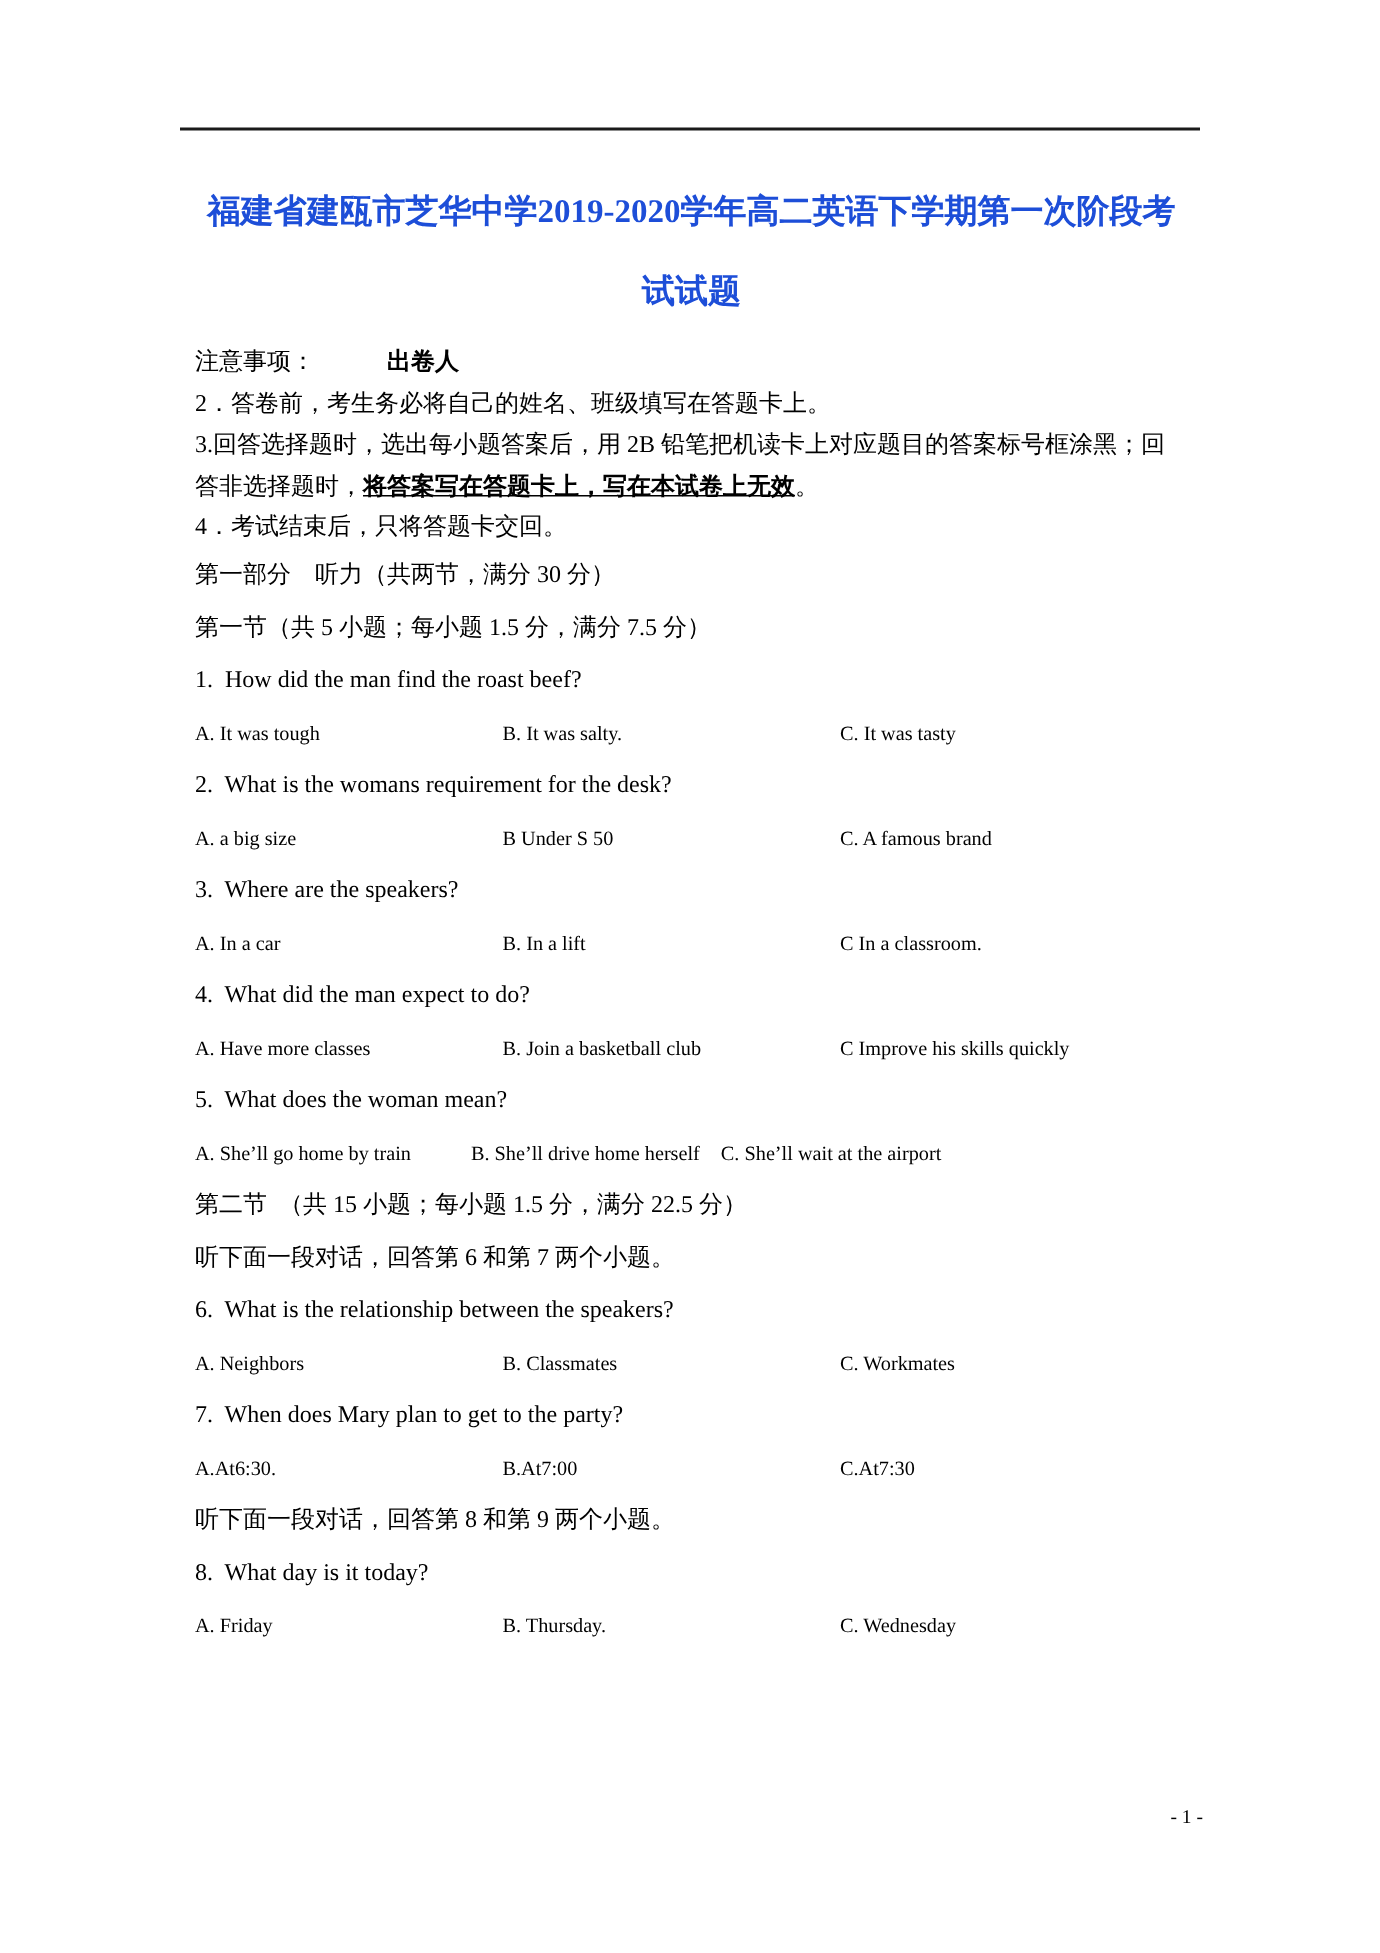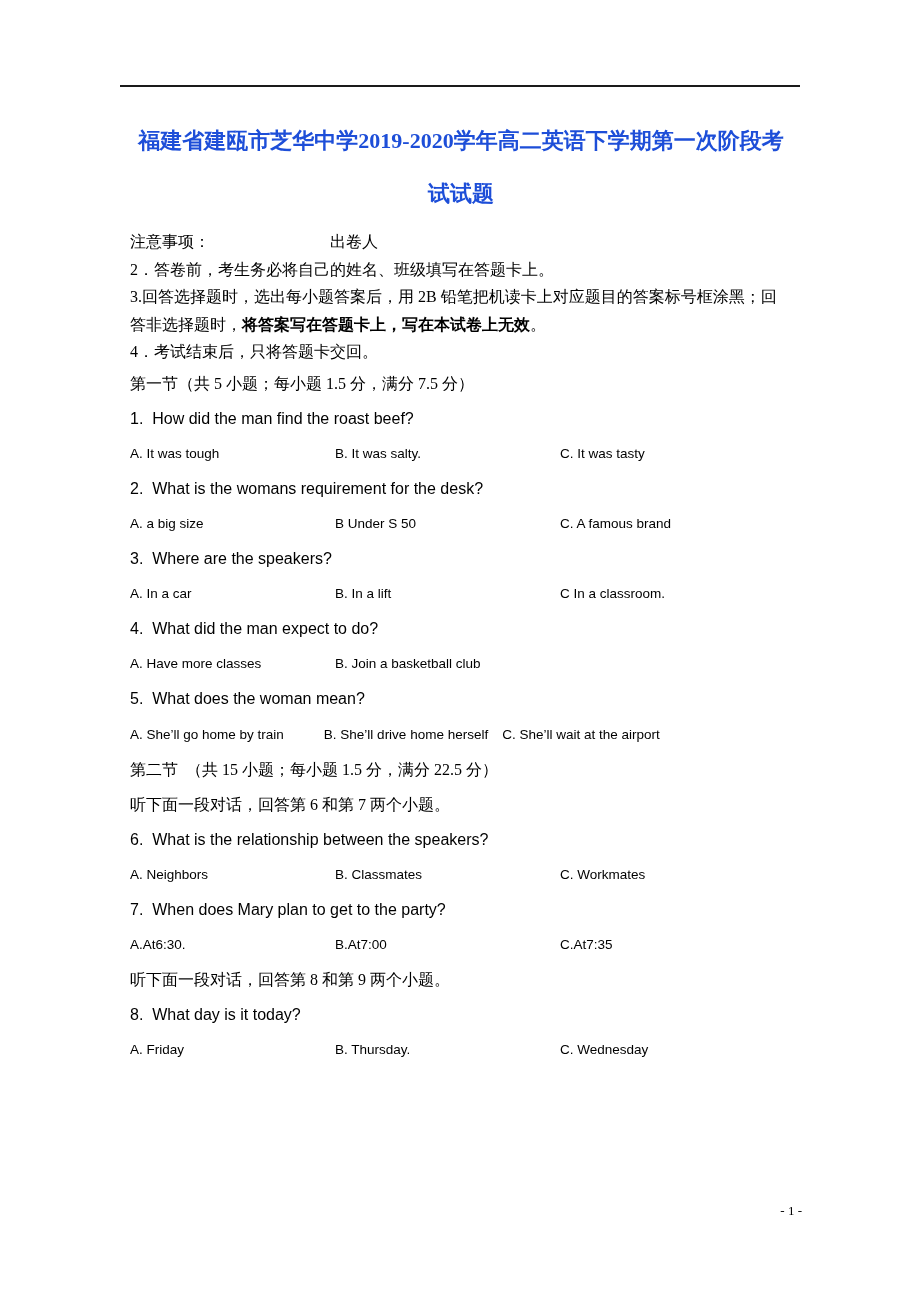--- a/index.html
+++ b/index.html
@@ -32,29 +32,29 @@
     font-weight:700;
     line-height:53px;
     text-align:center;
     color:#1d4ed8;
   }
   .notice p {
     margin:0;
     font-size:16px;
     line-height:27.5px;
   }
-  .issuer { margin-left:120px; }
-  .em-bu { font-weight:700; }
+  .issuer { margin-left:48px;font-weight:bold; }
+  .em-bu { font-weight:700; text-decoration:underline; }
   .body p {
     margin:0;
     font-size:16px;
     line-height:35px;
   }
   .en {
-    font-family:Liberation Sans, sans-serif;
+    font-family:Liberation Serif, serif;
     font-size:13.5px;
   }
   .opts {
     display:grid;
     grid-template-columns:205px 225px auto;
     line-height:35px;
   }
   .opts-flow span { white-space:pre-wrap; }
   .opt-a5 { margin-right:40px; }
   .opt-b5 { margin-right:14px; }
@@ -80,20 +80,21 @@
     </div>
 
     <div class="notice">
       <p><span class="t">注意事项：</span><span class="t issuer">出卷人</span></p>
       <p class="t">2．答卷前，考生务必将自己的姓名、班级填写在答题卡上。</p>
       <p><span class="t">3.回答选择题时，选出每小题答案后，用 2B 铅笔把机读卡上对应题目的答案标号框涂黑；回答非选择题时，</span><span class="t em-bu">将答案写在答题卡上，写在本试卷上无效</span><span class="t">。</span></p>
       <p class="t">4．考试结束后，只将答题卡交回。</p>
     </div>
 
     <div class="body">
+      <p class="t">第一部分    听力（共两节，满分 30 分）</p>
       <p class="t">第一节（共 5 小题；每小题 1.5 分，满分 7.5 分）</p>
 
       <p class="en t">1.  How did the man find the roast beef?</p>
       <div class="opts">
         <span class="en t">A. It was tough</span>
         <span class="en t">B. It was salty.</span>
         <span class="en t">C. It was tasty</span>
       </div>
 
       <p class="en t">2.  What is the womans requirement for the desk?</p>
@@ -107,20 +108,21 @@
       <div class="opts">
         <span class="en t">A. In a car</span>
         <span class="en t">B. In a lift</span>
         <span class="en t">C In a classroom.</span>
       </div>
 
       <p class="en t">4.  What did the man expect to do?</p>
       <div class="opts">
         <span class="en t">A. Have more classes</span>
         <span class="en t">B. Join a basketball club</span>
+        <span class="en t">C Improve his skills quickly</span>
       </div>
 
       <p class="en t">5.  What does the woman mean?</p>
       <p class="opts-flow">
         <span class="en opt-a5">A. She’ll go home by train</span><span class="en opt-b5">B. She’ll drive home herself</span><span class="en">C. She’ll wait at the airport</span>
       </p>
 
       <p class="t">第二节  （共 15 小题；每小题 1.5 分，满分 22.5 分）</p>
       <p class="t">听下面一段对话，回答第 6 和第 7 两个小题。</p>
 
@@ -128,21 +130,21 @@
       <div class="opts">
         <span class="en t">A. Neighbors</span>
         <span class="en t">B. Classmates</span>
         <span class="en t">C. Workmates</span>
       </div>
 
       <p class="en t">7.  When does Mary plan to get to the party?</p>
       <div class="opts">
         <span class="en t">A.At6:30.</span>
         <span class="en t">B.At7:00</span>
-        <span class="en t">C.At7:35</span>
+        <span class="en t">C.At7:30</span>
       </div>
 
       <p class="t">听下面一段对话，回答第 8 和第 9 两个小题。</p>
 
       <p class="en t">8.  What day is it today?</p>
       <div class="opts">
         <span class="en t">A. Friday</span>
         <span class="en t">B. Thursday.</span>
         <span class="en t">C. Wednesday</span>
       </div>

